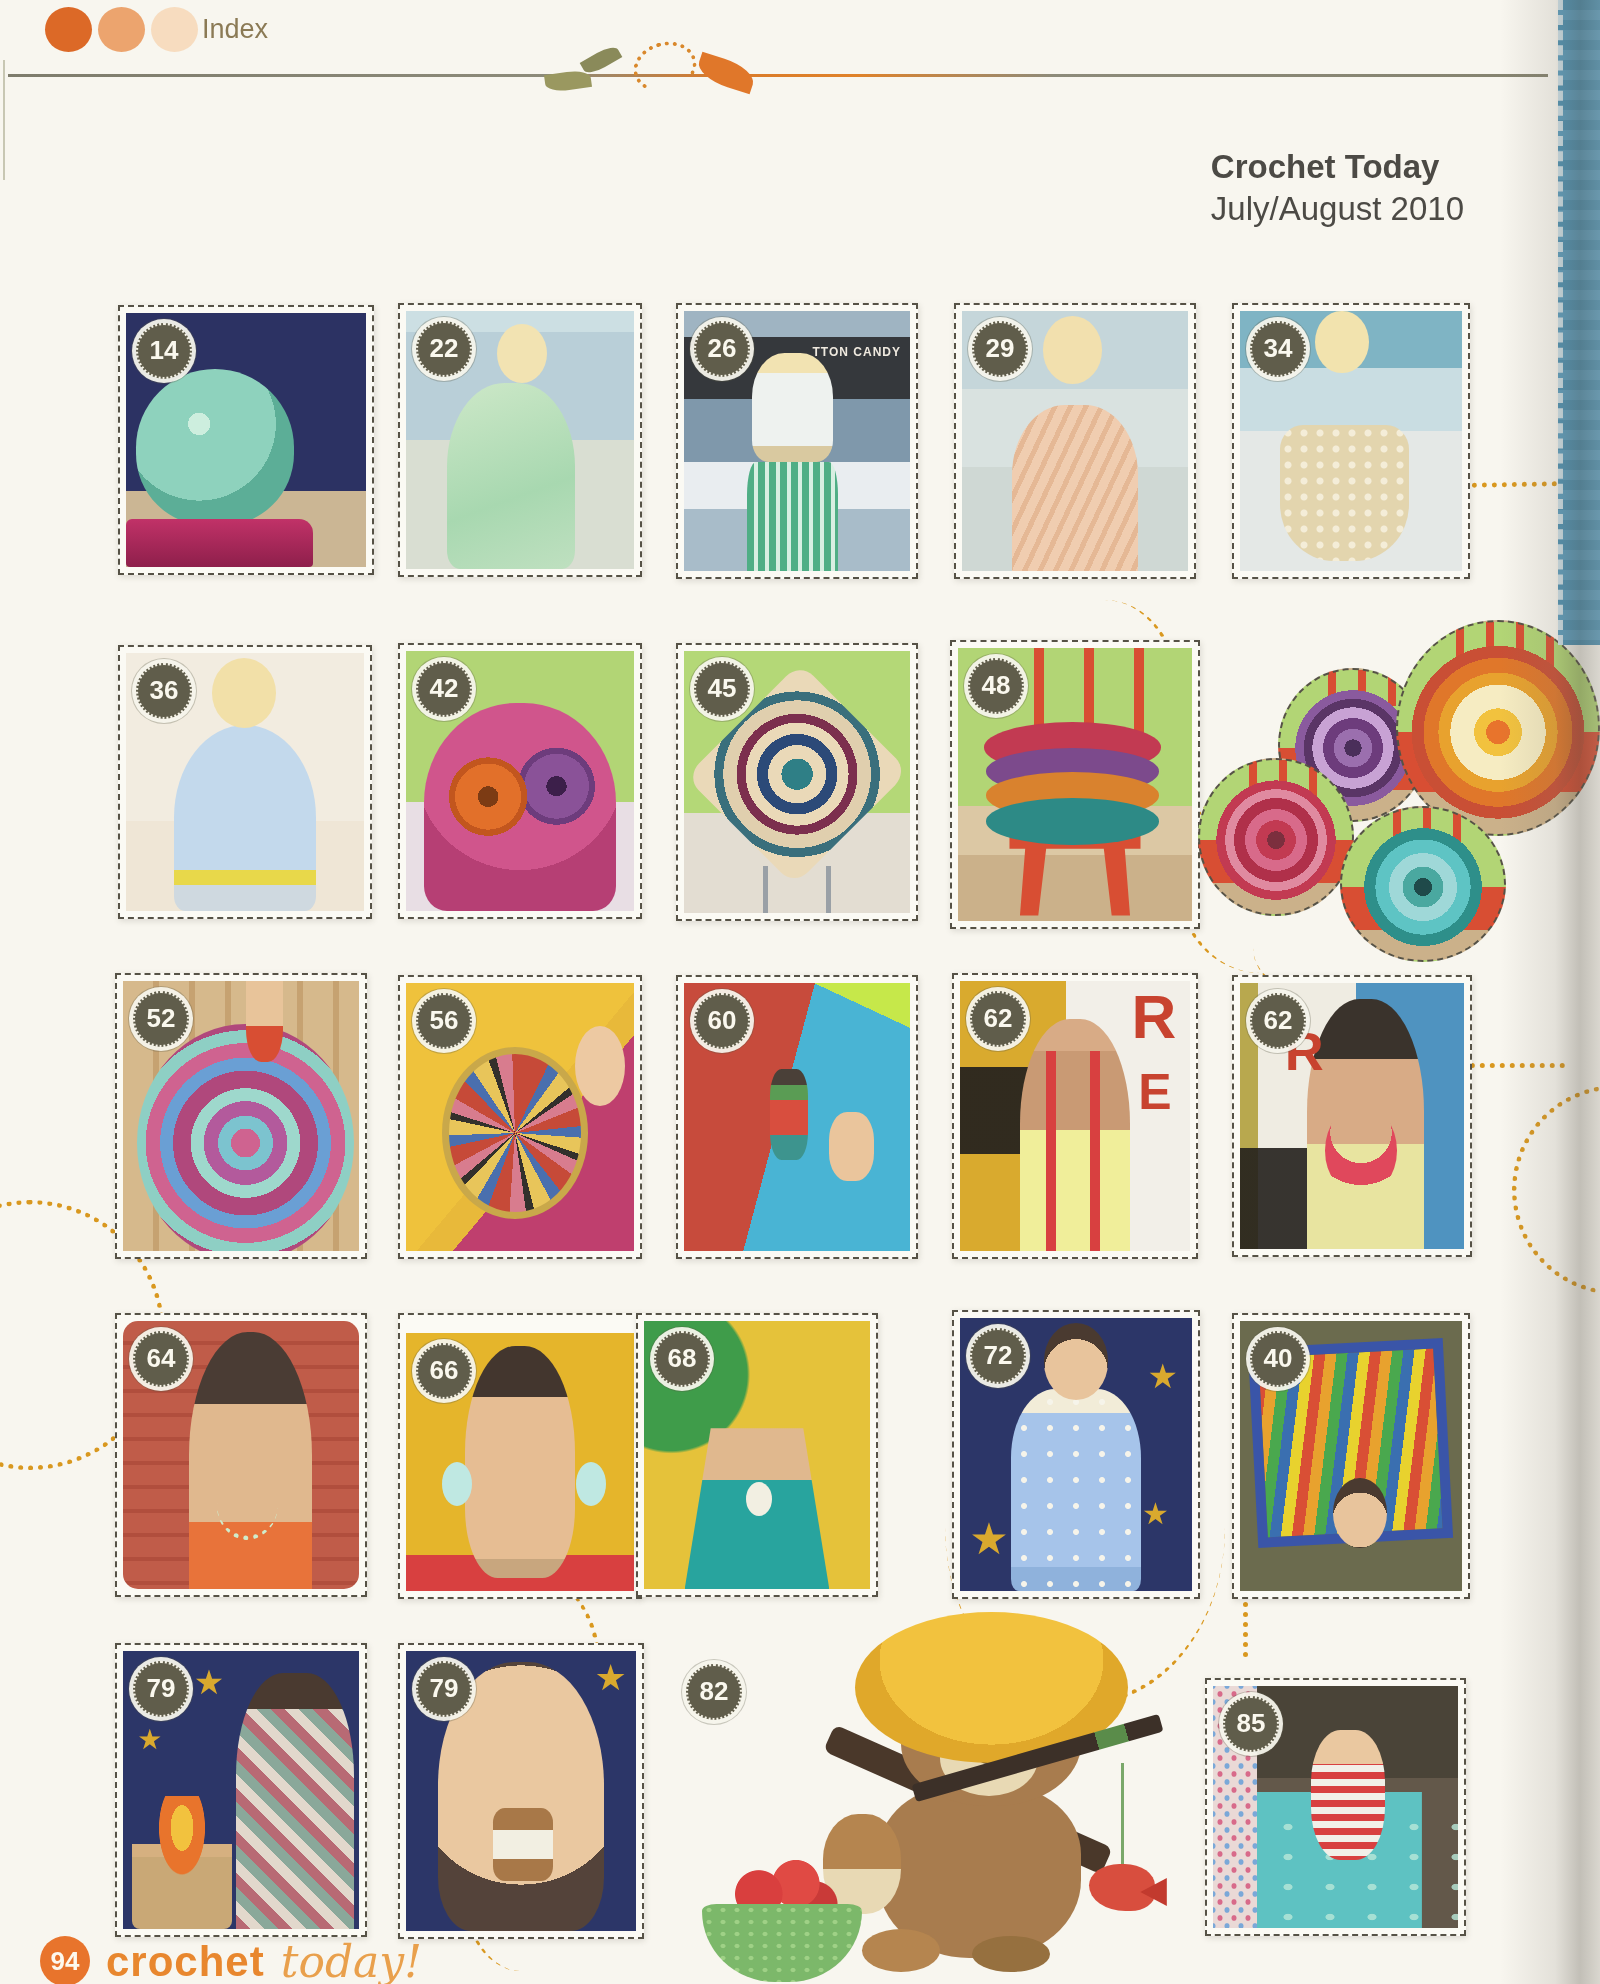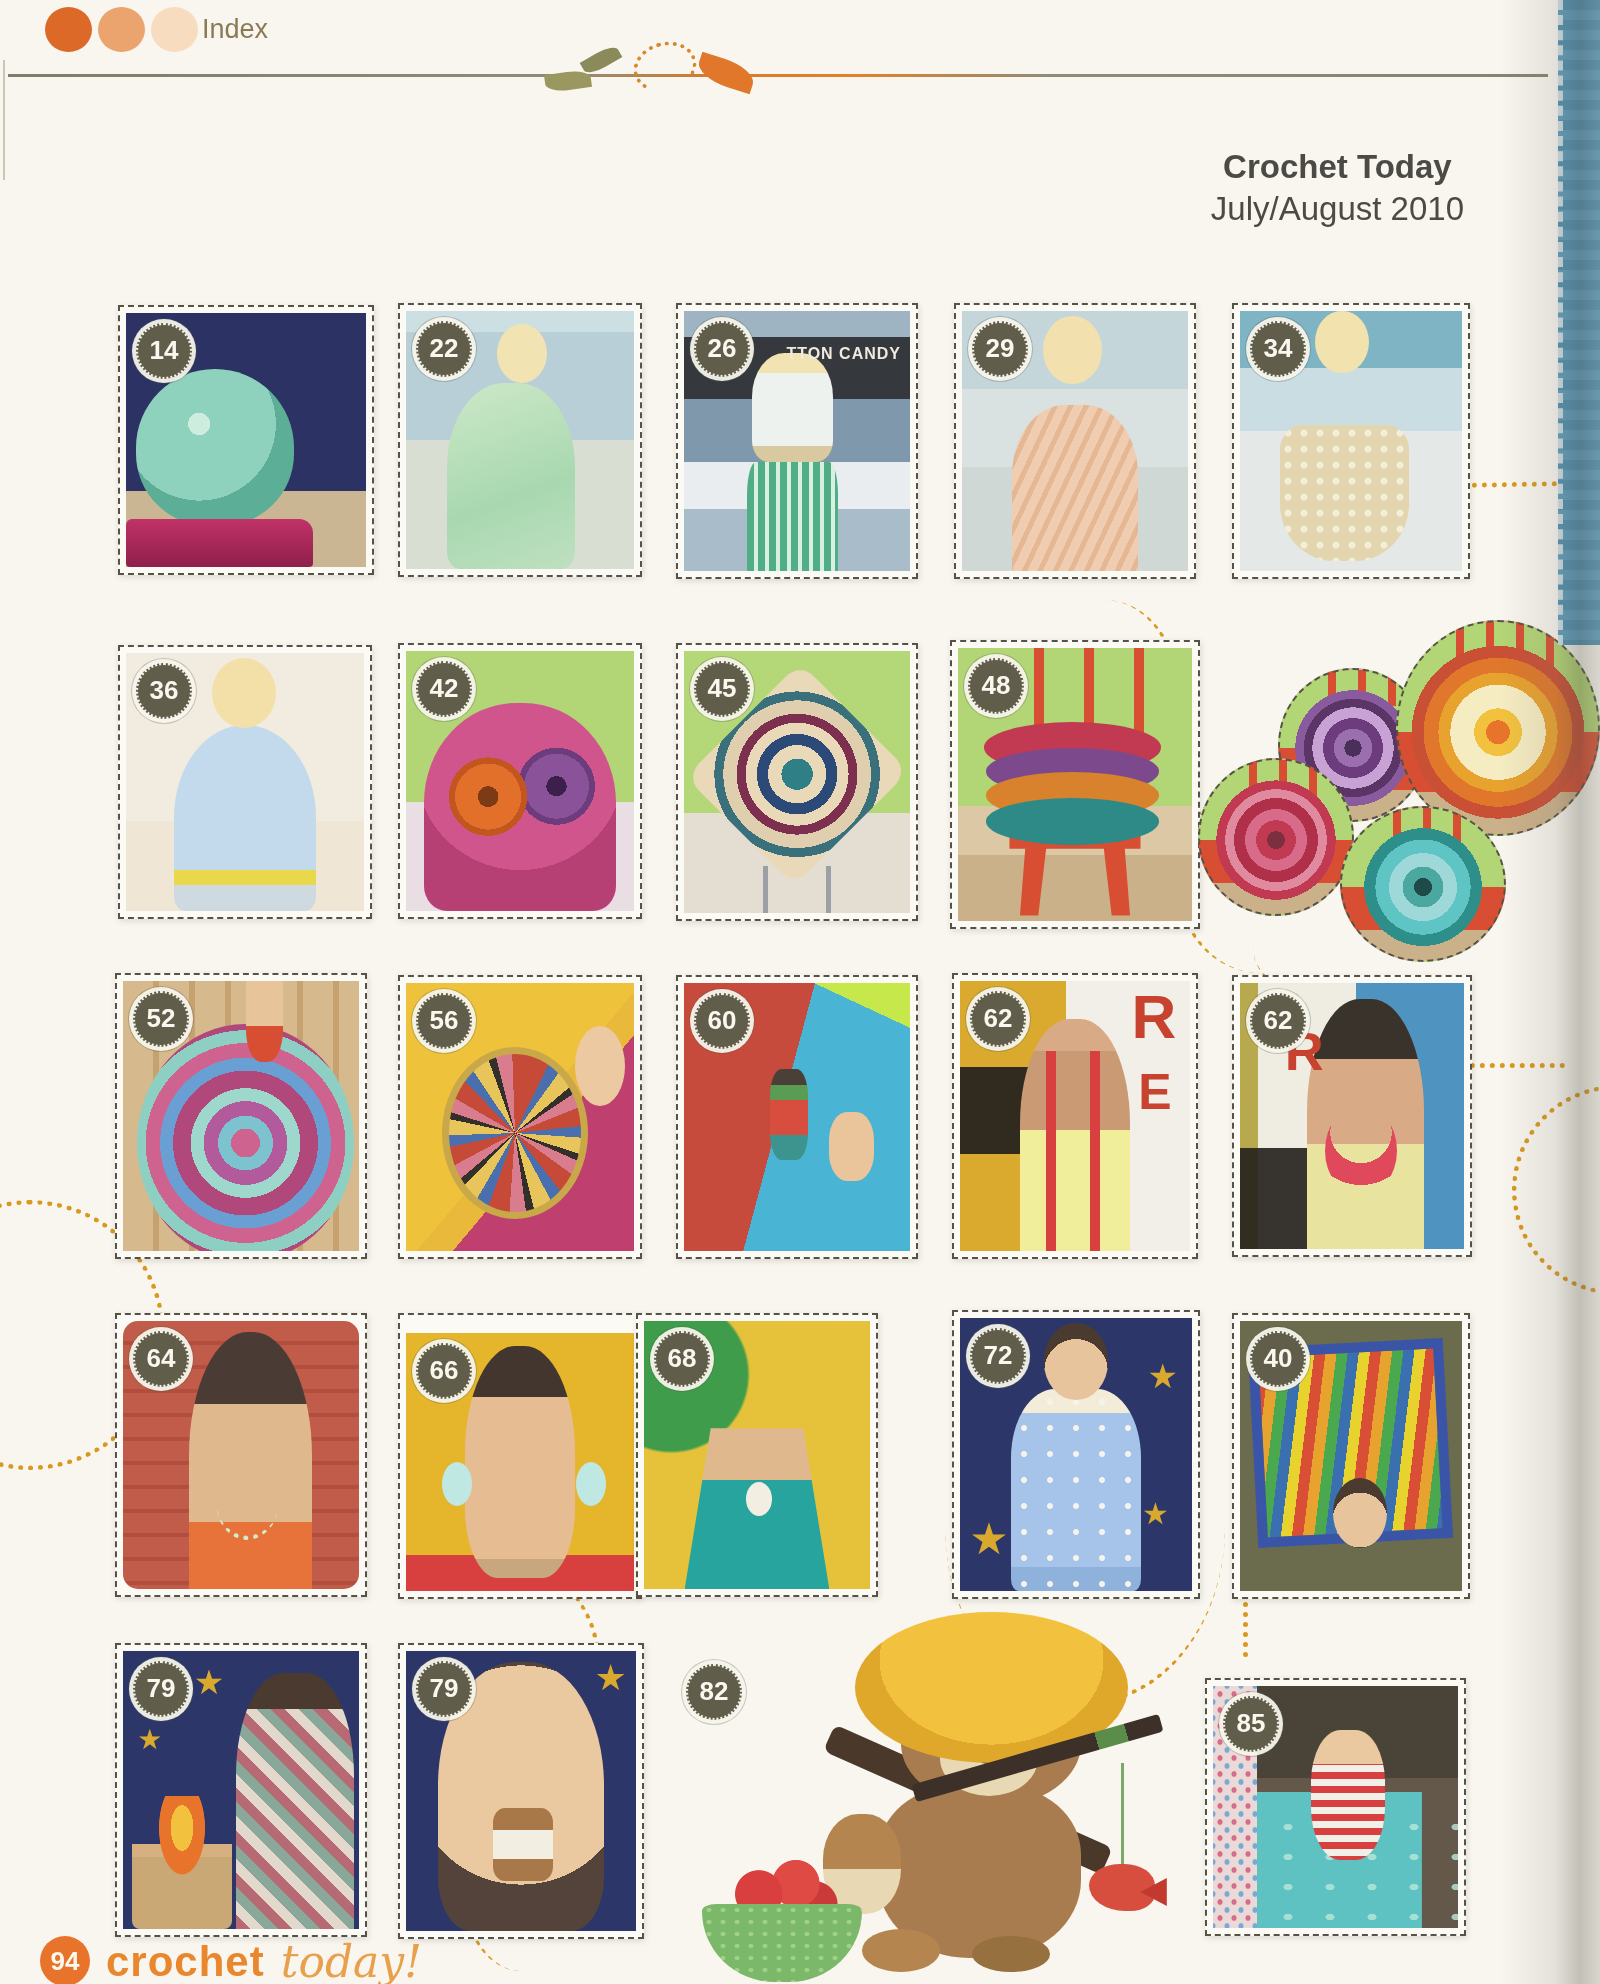--- a/index.html
+++ b/index.html
@@ -17,21 +17,21 @@
   .orn{position:absolute;left:545px;top:36px;width:220px;height:80px;}
   .orn i{position:absolute;display:block;}
   .orn .swirl{left:88px;top:6px;width:56px;height:42px;border:4px dotted #d9882c;border-radius:50%;border-bottom-color:transparent;transform:rotate(-15deg);}
   .orn .leaf1{left:0;top:36px;width:46px;height:18px;background:#9a9860;border-radius:0 50% 0 50%;transform:rotate(-8deg);}
   .orn .leaf2{left:36px;top:16px;width:40px;height:16px;background:#8a8a5a;border-radius:0 50% 0 50%;transform:rotate(-30deg);}
   .orn .leaf3{left:152px;top:24px;width:58px;height:26px;background:#e0772a;border-radius:0 60% 0 60%;transform:rotate(18deg);}
 
   .titleblock{position:absolute;left:138px;top:140px;display:flex;align-items:baseline;gap:18px;}
   .title-main{font-size:96px;letter-spacing:-2px;color:#95c93d;font-weight:400;}
   .title-rest{font-size:52px;color:#e78a2f;letter-spacing:0;}
-  .masthead{position:absolute;right:136px;top:148px;text-align:center;color:#4c4a45;}
+  .masthead{position:absolute;right:136px;top:148px;text-align:left;color:#4c4a45;}
   .mast-name{font-size:33px;font-weight:bold;}
   .mast-issue{font-size:33px;margin-top:4px;}
 
   
   .thumb{position:absolute;background:#fbfaf4;border:2px dashed #565246;box-shadow:1px 2px 6px rgba(60,55,40,.15);z-index:2;}
   .ph{position:absolute;inset:6px;overflow:hidden;background:#ccc;}
   .badge{position:absolute;top:10px;left:10px;width:52px;height:52px;border-radius:50%;z-index:9;
     background:#605d4b;color:#faf8ee;font-weight:bold;font-size:26px;line-height:50px;text-align:center;
     border:2px dotted #f5f2e6;box-shadow:0 0 0 4px rgba(250,248,240,.92),0 0 0 5px rgba(90,88,70,.3);}
   .badge.free{position:absolute;left:686px;top:1664px;z-index:3;}
@@ -64,21 +64,21 @@
   .a22::before{left:18%;top:28%;width:56%;height:72%;border-radius:45% 45% 10% 10%;
     background:linear-gradient(160deg,#cde8c8,#a8d8b0 60%,#bfe0c0);}
   .a22::after{left:40%;top:5%;width:22%;height:23%;border-radius:50%;background:#f2e3b2;}
 
   .a26{background:linear-gradient(180deg,#9fb4c2 0 10%,#35383c 10% 34%,#7f98ab 34% 58%,#e9edf0 58% 76%,#a8bcc9 76%);}
   .a26::before{left:30%;top:16%;width:36%;height:42%;border-radius:40% 40% 20% 20%;
     background:linear-gradient(180deg,#f2e3b2 0 18%,#eef2ef 18% 85%,#d9c9a0 85%);}
   .a26::after{left:28%;bottom:0;width:40%;height:42%;border-radius:10% 10% 0 0/30% 30% 0 0;
     background:repeating-linear-gradient(90deg,#4fae85 0 7px,#d8efe2 7px 11px);}
   .sg26a{top:13%;left:4%;font-size:12px;color:#efe9df;letter-spacing:1px;}
-  .sg26b{top:13%;right:4%;font-size:16px;color:#efe9df;letter-spacing:1px;}
+  .sg26b{top:13%;right:4%;font-size:12px;color:#efe9df;letter-spacing:1px;}
 
   .a29{background:linear-gradient(180deg,#c5d6da 0 30%,#d9e2e0 30% 60%,#cfd8d4 60%);}
   .a29::before{left:22%;bottom:0;width:56%;height:64%;border-radius:42% 42% 0 0;
     background:repeating-linear-gradient(115deg,#f0cdb0 0 9px,#e5b895 9px 14px);}
   .a29::after{left:36%;top:2%;width:26%;height:26%;border-radius:50%;background:#f2e0ae;}
 
   .a34{background:linear-gradient(180deg,#7fb4c4 0 22%,#c9dde2 22% 46%,#e4e8e6 46%);}
   .a34::before{left:18%;bottom:4%;width:58%;height:52%;border-radius:18% 18% 42% 42%;
     background:radial-gradient(#f4edd8 3px,transparent 4px) 0 0/16px 16px,#e3d5ae;}
   .a34::after{left:34%;top:0;width:24%;height:24%;border-radius:50%;background:#f2e3ae;}

